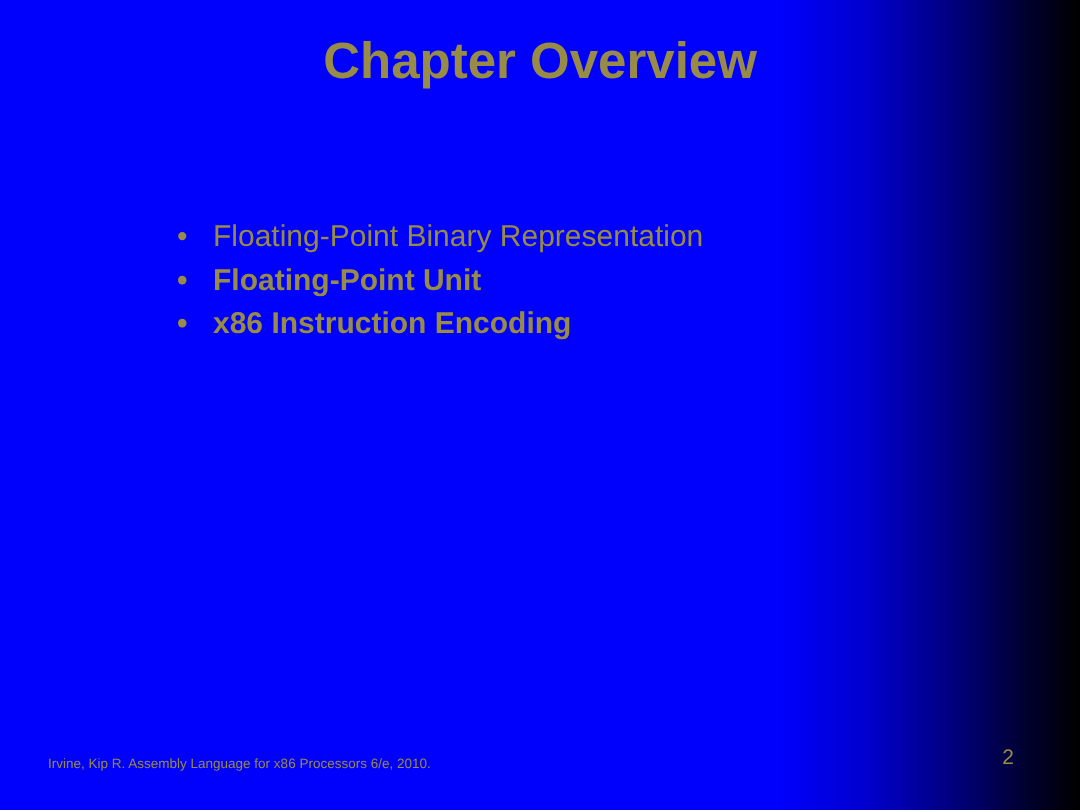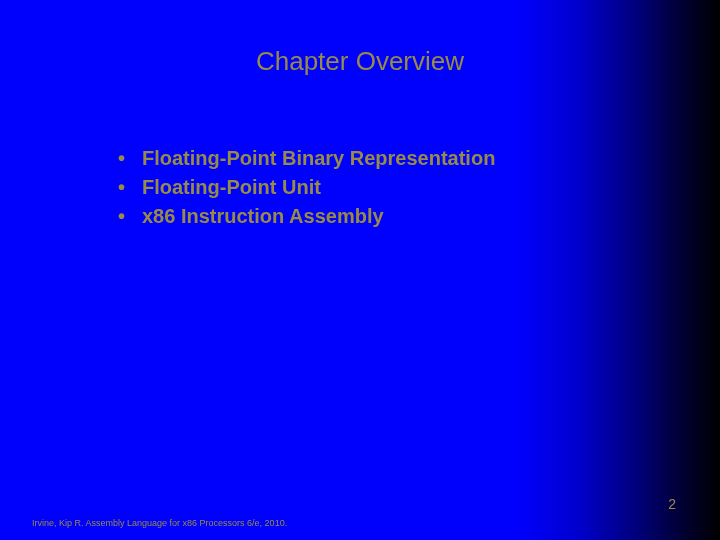--- a/index.html
+++ b/index.html
@@ -17,23 +17,22 @@
     position: relative;
     box-sizing: border-box;
   }
   .title {
     position: absolute;
     top: 22px;
     left: 0;
     width: 100%;
     text-align: center;
     color: #988b45;
-    font-size: 26px;
-    font-weight: normal;
-    margin-top: 24px;
+    font-size: 34px;
+    font-weight: bold;
   }
   .bullets {
     position: absolute;
     top: 144px;
     left: 118px;
     color: #988b45;
     font-size: 20px;
     line-height: 1.45;
     list-style: none;
     margin: 0;
@@ -45,43 +44,43 @@
     font-weight: bold;
   }
   .bullets li::before {
     content: "•";
     position: absolute;
     left: 0;
     top: 0;
     color: #988b45;
   }
   .bullets li.bold {
-    font-weight: bold;
+    font-weight: normal;
   }
   .footer {
     position: absolute;
     left: 32px;
-    bottom: 12px;
+    bottom: 26px;
     color: #988b45;
     font-size: 9px;
     margin-top: 39px;
   }
   .pagenum {
     position: absolute;
     right: 44px;
     bottom: 28px;
     color: #988b45;
     font-size: 14px;
   }
 </style>
 </head>
 <body>
 
 <div class="slide">
   <div class="title">Chapter Overview</div>
   <ul class="bullets">
     <li class="bold">Floating-Point Binary Representation</li>
     <li>Floating-Point Unit</li>
-    <li>x86 Instruction Assembly</li>
+    <li>x86 Instruction Encoding</li>
   </ul>
   <div class="footer">Irvine, Kip R. Assembly Language for x86 Processors 6/e, 2010.</div>
   <div class="pagenum">2</div>
 </div>
 
 </body></html>

